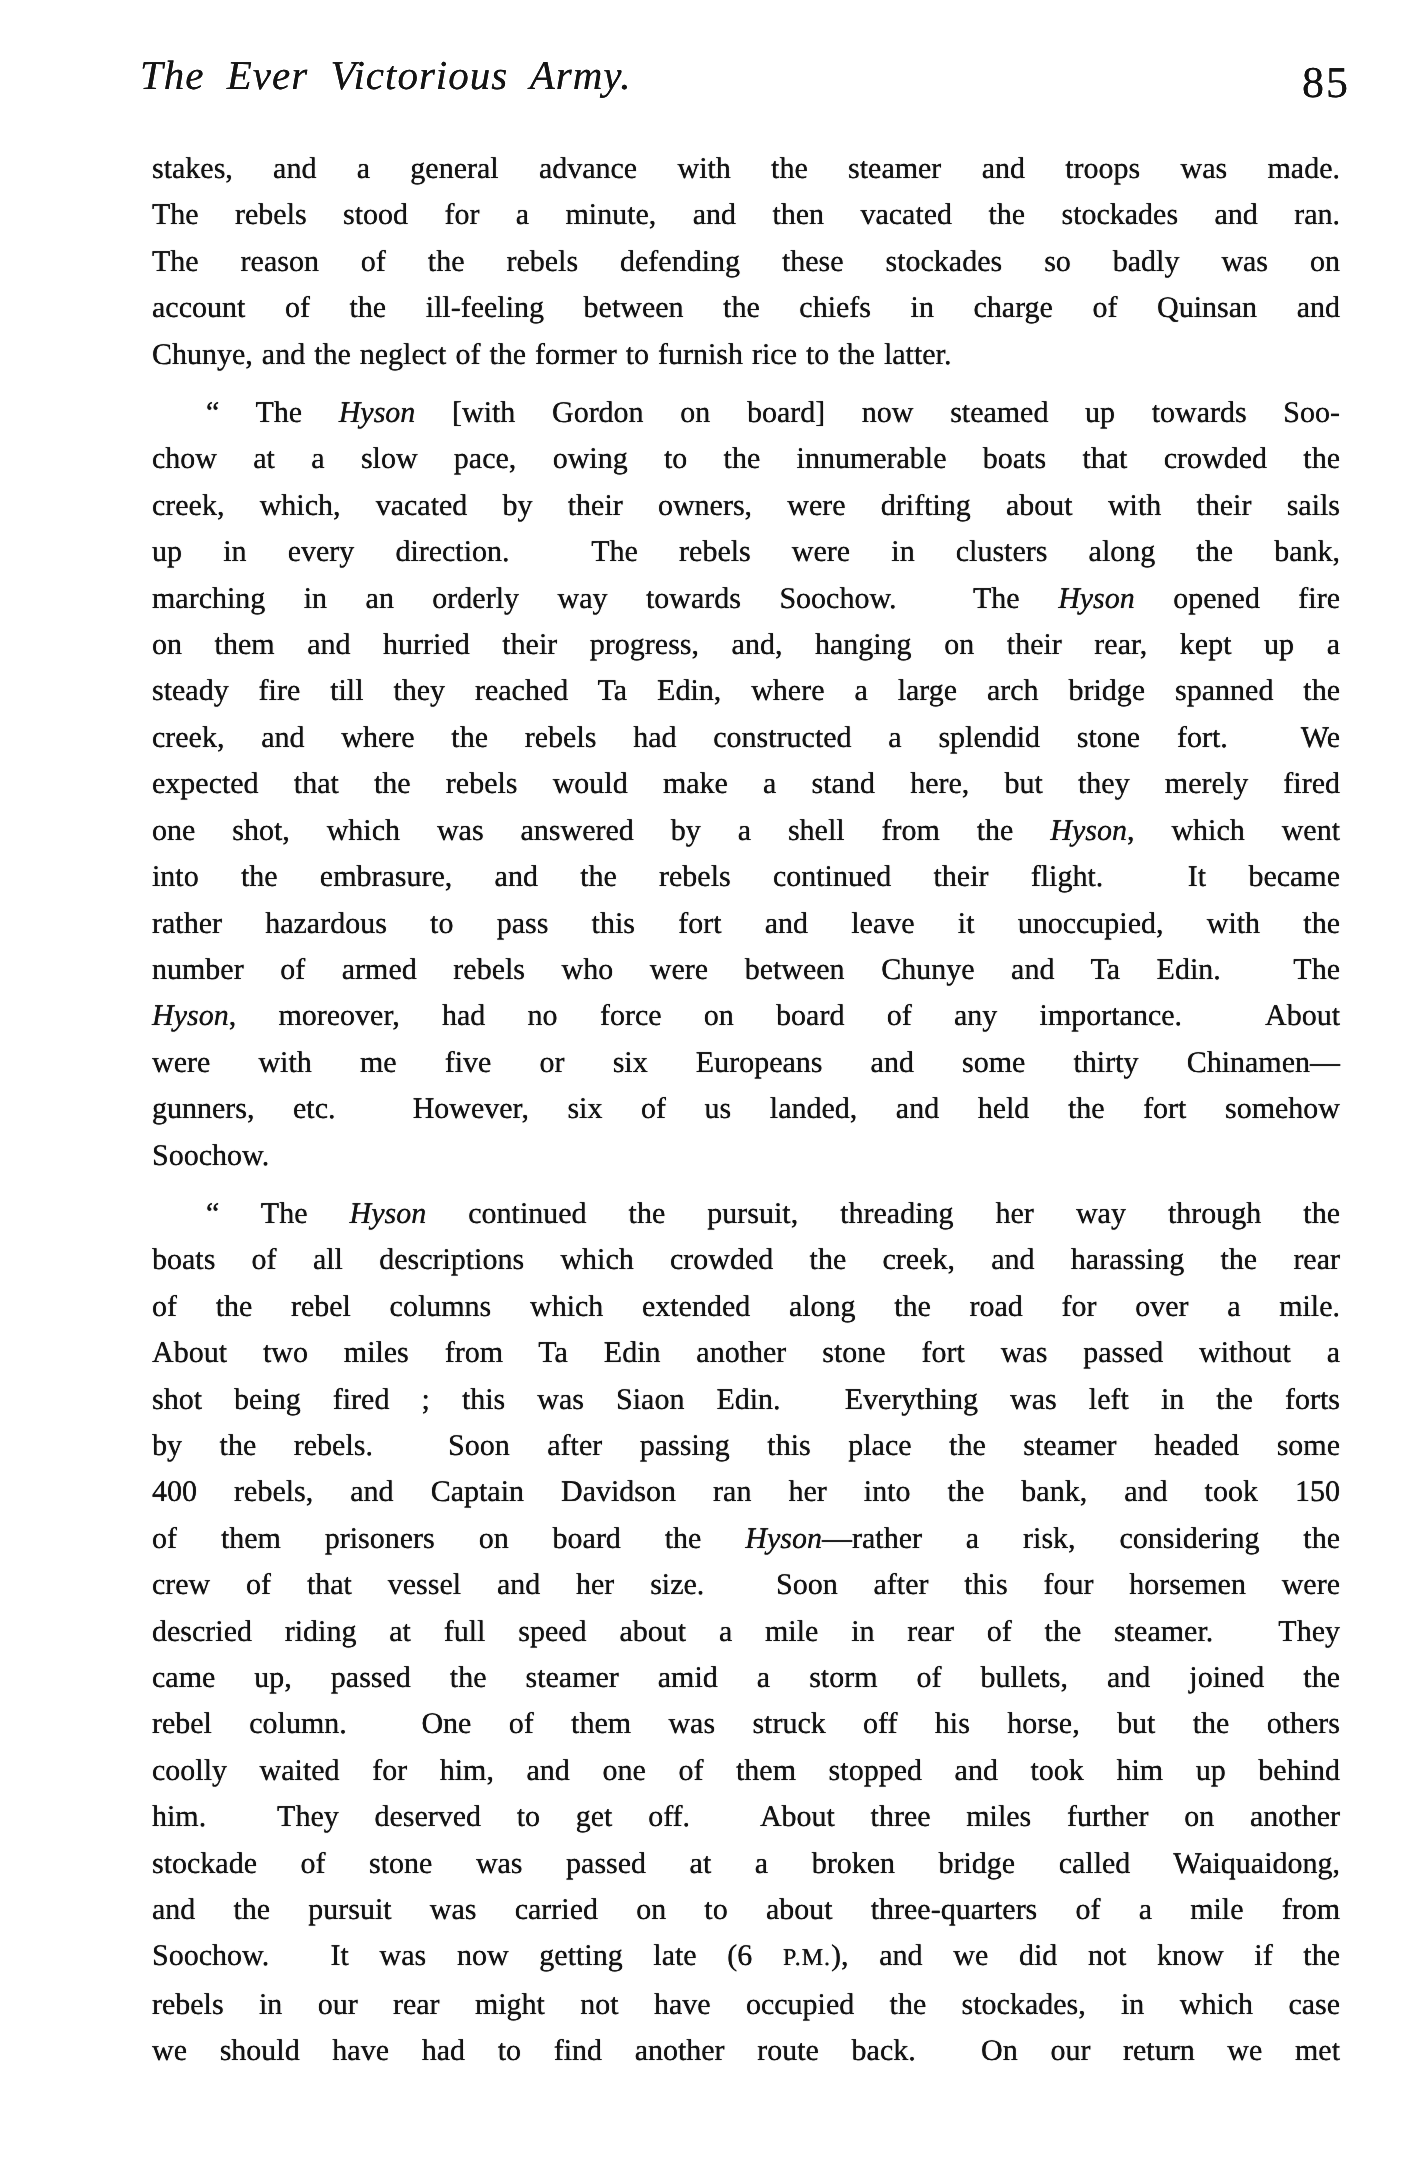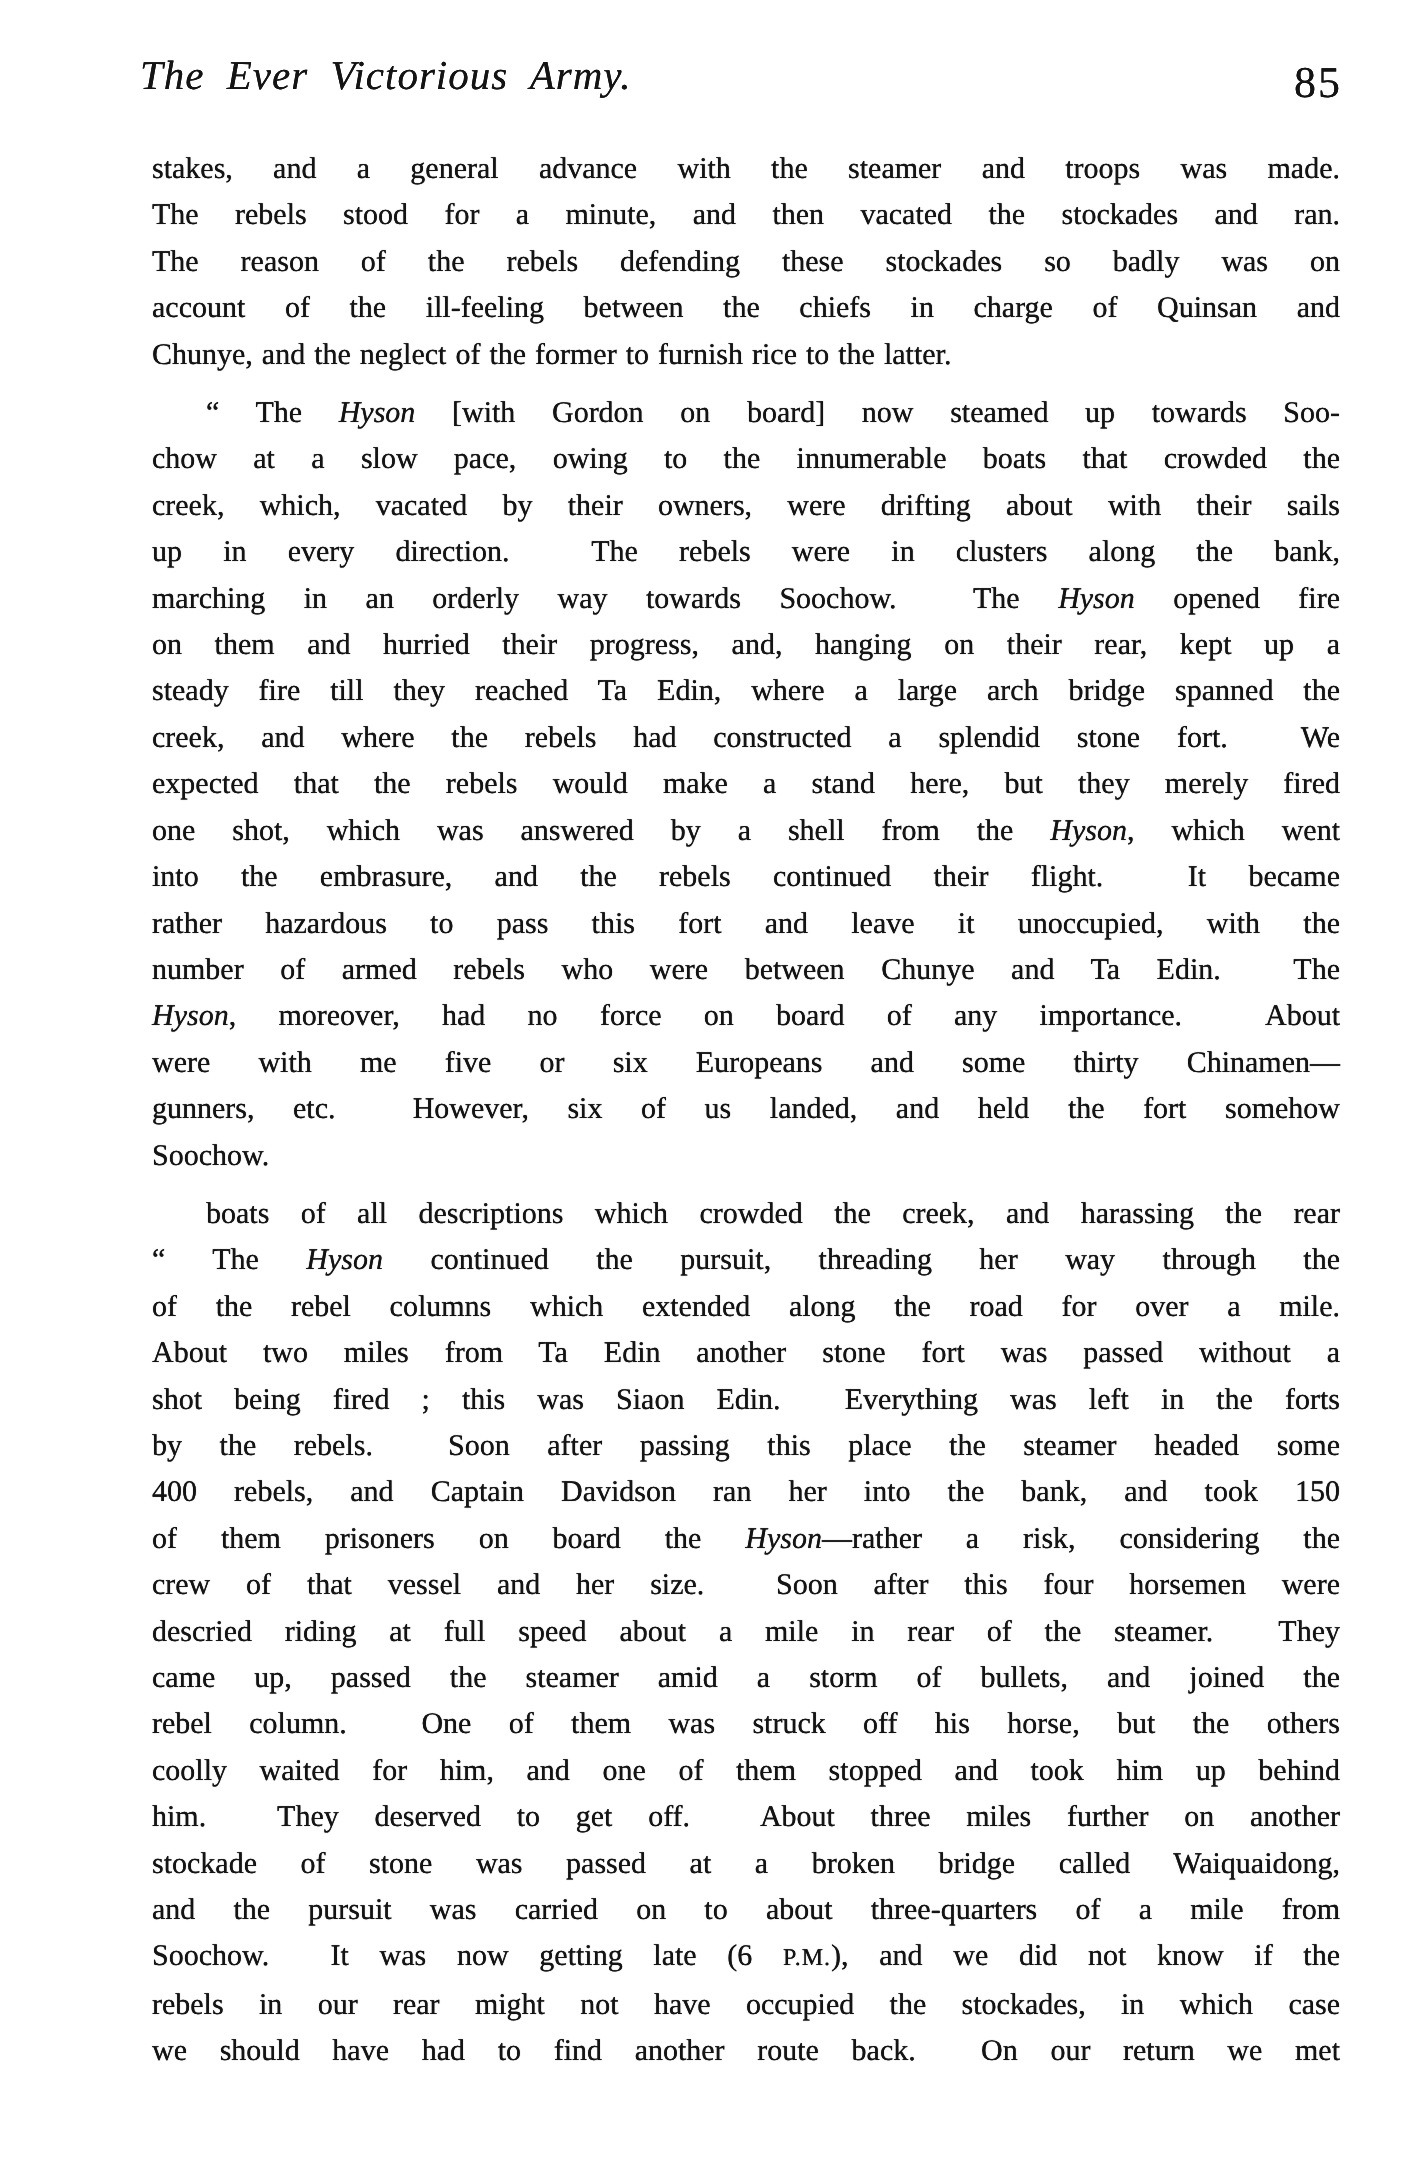--- a/index.html
+++ b/index.html
@@ -34,21 +34,21 @@
     top: 0;
     font-style: italic;
     font-size: 41px;
     line-height: 66px;
     word-spacing: 11px;
     letter-spacing: 1px;
     text-shadow: 0 0 0.6px #000;
   }
   .page-number {
     position: absolute;
-    right: 10px;
+    right: 2px;
     top: 8px;
     font-size: 44px;
     line-height: 66px;
     letter-spacing: 2px;
     text-shadow: 0 0 0.6px #000;
   }
   .page-body {
     position: absolute;
     top: 134px;
     left: 140px;
@@ -111,22 +111,22 @@
         <div class="line"><span>one shot, which was answered by a shell from the </span><span class="it">Hyson</span><span>, which went</span></div>
         <div class="line"><span>into the embrasure, and the rebels continued their flight.  It became</span></div>
         <div class="line"><span>rather hazardous to pass this fort and leave it unoccupied, with the</span></div>
         <div class="line"><span>number of armed rebels who were between Chunye and Ta Edin.  The</span></div>
         <div class="line"><span class="it">Hyson</span><span>, moreover, had no force on board of any importance.  About</span></div>
         <div class="line"><span>were with me five or six Europeans and some thirty Chinamen—</span></div>
         <div class="line"><span>gunners, etc.  However, six of us landed, and held the fort somehow</span></div>
         <div class="line end"><span>Soochow.</span></div>
       </div>
       <div class="para indent">
+        <div class="line"><span>“ The </span><span class="it">Hyson</span><span> continued the pursuit, threading her way through the</span></div>
         <div class="line"><span>boats of all descriptions which crowded the creek, and harassing the rear</span></div>
-        <div class="line"><span>“ The </span><span class="it">Hyson</span><span> continued the pursuit, threading her way through the</span></div>
         <div class="line"><span>of the rebel columns which extended along the road for over a mile.</span></div>
         <div class="line"><span>About two miles from Ta Edin another stone fort was passed without a</span></div>
         <div class="line"><span>shot being fired ; this was Siaon Edin.  Everything was left in the forts</span></div>
         <div class="line"><span>by the rebels.  Soon after passing this place the steamer headed some</span></div>
         <div class="line"><span>400 rebels, and Captain Davidson ran her into the bank, and took 150</span></div>
         <div class="line"><span>of them prisoners on board the </span><span class="it">Hyson</span><span>—rather a risk, considering the</span></div>
         <div class="line"><span>crew of that vessel and her size.  Soon after this four horsemen were</span></div>
         <div class="line"><span>descried riding at full speed about a mile in rear of the steamer.  They</span></div>
         <div class="line"><span>came up, passed the steamer amid a storm of bullets, and joined the</span></div>
         <div class="line"><span>rebel column.  One of them was struck off his horse, but the others</span></div>

